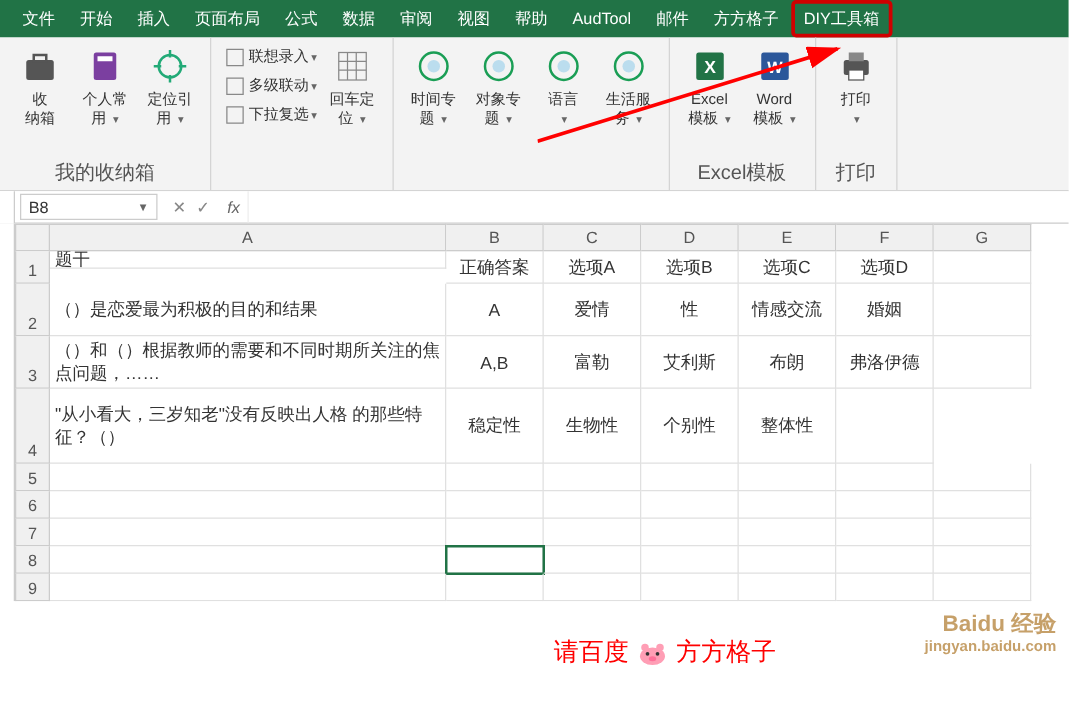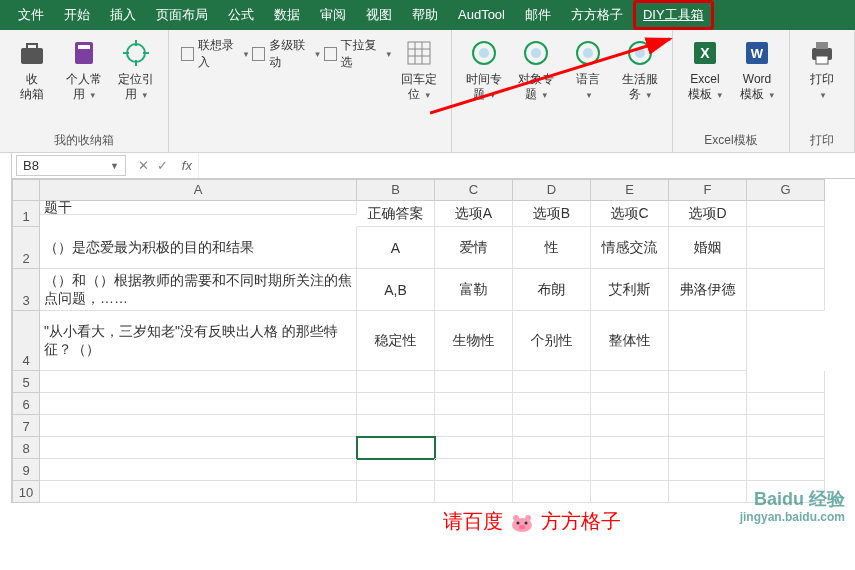--- a/index.html
+++ b/index.html
@@ -1,50 +1,50 @@
 <!DOCTYPE html>
 <html><head>
 <meta charset="utf-8">
 <style>
   * { box-sizing: border-box; margin: 0; padding: 0; }
   body { font-family: "Microsoft YaHei", Arial, sans-serif; font-size: 13px; color: #333; background: #fff; width: 855px; }
   
   .menubar { background: #217346; height: 30px; display: flex; align-items: center; padding-left: 8px; }
   .menubar .mitem { color: #fff; padding: 0 10px; height: 30px; line-height: 30px; cursor: pointer; }
-  .menubar .highlighted { border: 3px solid #d00000; border-radius: 4px; padding: 0 7px; line-height: 24px; height: 30px; text-decoration: underline; }
+  .menubar .highlighted { border: 3px solid #d00000; border-radius: 4px; padding: 0 7px; line-height: 24px; height: 30px; }
   
   .ribbon { background: #f3f3f3; border-bottom: 1px solid #d4d4d4; display: flex; height: 123px; }
   .rgroup { border-right: 1px solid #d4d4d4; padding: 4px 6px 0 6px; display: flex; flex-direction: column; align-items: center; }
   .rgroup-body { flex: 1; display: flex; align-items: flex-start; }
-  .rgroup-label { font-size: 12px; color: #555; padding: 3px 0; text-align: center; width: 100%; }
+  .rgroup-label { font-size: 16px; color: #555; padding: 3px 0; text-align: center; width: 100%; }
   .rbtn { display: flex; flex-direction: column; align-items: center; padding: 2px 5px; cursor: pointer; min-width: 52px; }
   .rbtn .ricon { width: 34px; height: 34px; margin-bottom: 2px; display:flex;align-items:center;justify-content:center; }
   .rbtn .rlabel { font-size: 12px; text-align: center; line-height: 15px; }
-  .mini-list { display:flex; padding-left:4px; }
+  .mini-list { display:flex; flex-direction:column; padding-left:4px; }
   .mini-item { display:flex; align-items:center; font-size:12px; padding:3px 2px; cursor:pointer; }
   .mini-item .sq { width:14px; height:14px; border:1px solid #888; margin-right:4px; display:inline-block; }
   .drop { font-size:9px; color:#666; margin-left:2px; }
 
   .namebox-row { display:flex; align-items:center; border-bottom:1px solid #ccc; height:26px; background:#fff; }
   .namebox { width:110px; border:1px solid #ccc; margin:2px 4px; padding:2px 6px; font-size:13px; display:flex; justify-content:space-between; align-items:center; }
   .fx-btns { display:flex; gap:8px; padding:0 8px; color:#888; }
   .fx-btns span { cursor:pointer; }
   .fx-label { font-style:italic; color:#666; padding-left:6px; }
   .corner { width:28px; height:22px; border:1px solid #ccc; background:#f0f0f0; }
   .colheads { display:flex; }
   .colhead { border:1px solid #ccc; border-left:none; background:#f0f0f0; text-align:center; height:22px; line-height:20px; font-size:13px; color:#555; }
   .rowhead { width:28px; border:1px solid #ccc; border-top:none; background:#f0f0f0; text-align:center; font-size:13px; color:#555; display:flex; align-items:flex-end; justify-content:center; padding-bottom:2px;}
   .cell { border:1px solid #e0e0e0; border-left:none; border-top:none; padding:3px 4px; font-size:14px; overflow:hidden; display:flex; align-items:center; justify-content:center; text-align:center;}
   .cell.left { justify-content:flex-start; text-align:left; }
   .selected-cell { outline:2px solid #217346; outline-offset:-1px; }
   
   .arrow-svg { position:absolute; top:35px; left:430px; pointer-events:none; }
   .annot { position:absolute; top:508px; left:443px; color:#ff0000; font-size:20px; font-weight:500; display:flex; align-items:center; gap:6px; }
   .annot .pig { display:inline-flex; }
-  .watermark { position:absolute; top:490px; right:10px; color:#0f766e; font-size:18px; font-weight:bold; opacity:.6; pointer-events:none; text-align:right; line-height:18px;}
+  .watermark { position:absolute; top:490px; right:10px; color:#a16207; font-size:18px; font-weight:bold; opacity:.6; pointer-events:none; text-align:right; line-height:18px;}
   
   .colA{width:317px}.colB{width:78px}.colC{width:78px}.colD{width:78px}.colE{width:78px}.colF{width:78px}.colG{width:78px}
   .left-margin{width:12px;background:#fff;border-right:1px solid #ccc;}
 </style>
 </head>
 <body>
 
 <div class="menubar" id="menubar">
     <div class="mitem">文件</div>
     <div class="mitem">开始</div>
@@ -253,22 +253,22 @@
           <div class="cell colD" style="height: 42px;">性</div>
           <div class="cell colE" style="height: 42px;">情感交流</div>
           <div class="cell colF" style="height: 42px; text-align: center;">婚姻</div>
           <div class="cell colG" style="height: 42px;"></div>
         </div>
         <div style="display: flex;">
           <div class="rowhead" style="height: 42px;">3</div>
           <div class="cell colA left" style="height: 42px;">（）和（）根据教师的需要和不同时期所关注的焦点问题，……</div>
           <div class="cell colB" style="height: 42px;">A,B</div>
           <div class="cell colC" style="height: 42px;">富勒</div>
+          <div class="cell colE" style="height: 42px;">艾利斯</div>
           <div class="cell colD" style="height: 42px;">布朗</div>
-          <div class="cell colE" style="height: 42px;">艾利斯</div>
           <div class="cell colF" style="height: 42px;">弗洛伊德</div>
           <div class="cell colG" style="height: 42px;"></div>
         </div>
         <div style="display: flex;">
           <div class="rowhead" style="height: 60px;">4</div>
           <div class="cell colA left" style="height: 60px;">"从小看大，三岁知老"没有反映出人格
 的那些特征？（）</div>
           <div class="cell colC" style="height: 60px;">稳定性</div>
           <div class="cell colD" style="height: 60px;">生物性</div>
           <div class="cell colE" style="height: 60px;">个别性</div>
@@ -310,30 +310,20 @@
           <div class="cell colA left" style="height: 22px;"></div>
           <div class="cell colB selected-cell" style="height: 22px;"></div>
           <div class="cell colC" style="height: 22px;"></div>
           <div class="cell colD" style="height: 22px;"></div>
           <div class="cell colE" style="height: 22px;"></div>
           <div class="cell colF" style="height: 22px;"></div>
           <div class="cell colG" style="height: 22px;"></div>
         </div>
         <div style="display: flex;">
           <div class="rowhead" style="height: 22px;">9</div>
-          <div class="cell colA left" style="height: 22px;"></div>
-          <div class="cell colB" style="height: 22px;"></div>
-          <div class="cell colC" style="height: 22px;"></div>
-          <div class="cell colD" style="height: 22px;"></div>
-          <div class="cell colE" style="height: 22px;"></div>
-          <div class="cell colF" style="height: 22px;"></div>
-          <div class="cell colG" style="height: 22px;"></div>
-        </div>
-        <div style="display: flex;">
-          <div class="rowhead" style="height: 22px;">10</div>
           <div class="cell colA left" style="height: 22px;"></div>
           <div class="cell colB" style="height: 22px;"></div>
           <div class="cell colC" style="height: 22px;"></div>
           <div class="cell colD" style="height: 22px;"></div>
           <div class="cell colE" style="height: 22px;"></div>
           <div class="cell colF" style="height: 22px;"></div>
           <div class="cell colG" style="height: 22px;"></div>
         </div>
       </div>
   </div>

